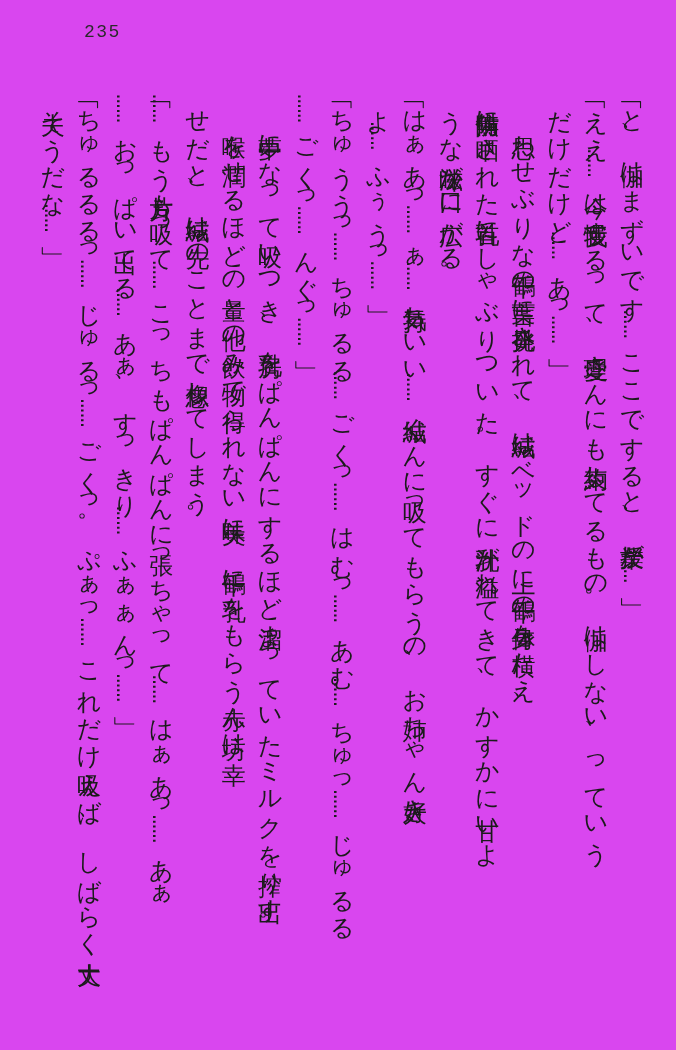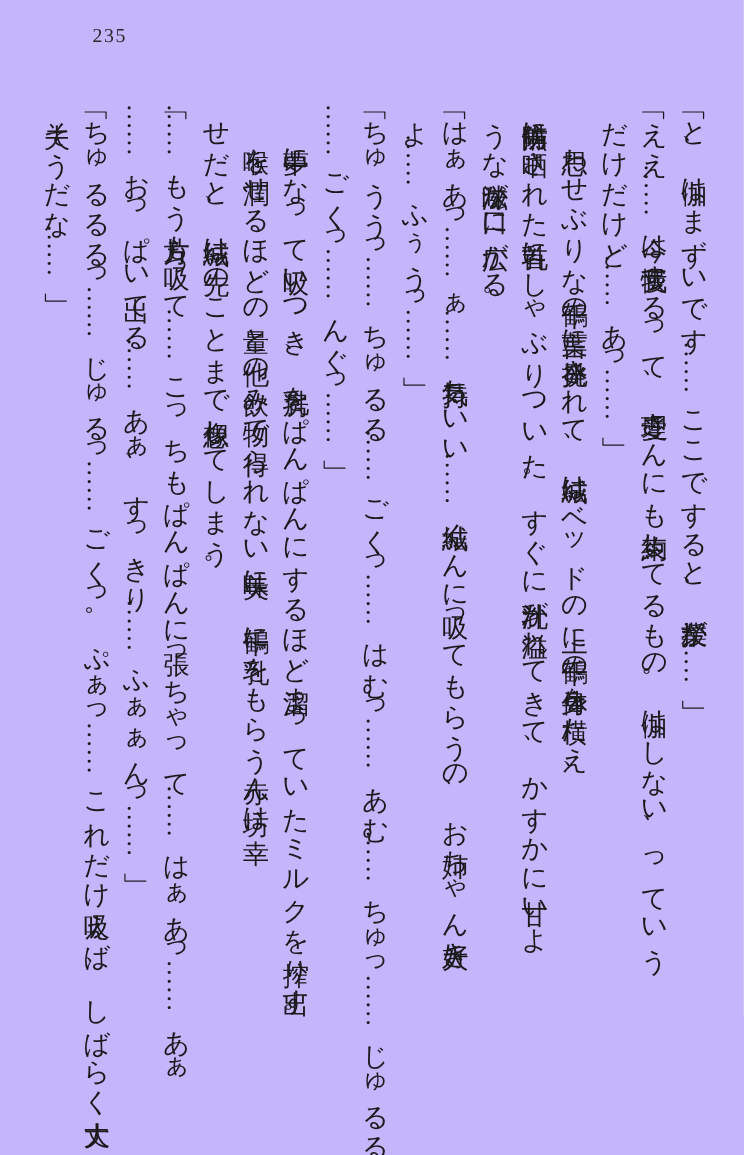--- a/index.html
+++ b/index.html
@@ -10,22 +10,23 @@
     width: 676px;
     height: 1050px;
     background: #f6f6f4;
     font-family: "Liberation Serif", "DejaVu Serif", serif;
     position: relative;
     overflow: hidden;
   }
   .book-page {
     position: absolute;
     inset: 0;
-    background: #c4b5fd;
+    background: #d946ef;
     color: #1b1b1b;
+    font-family: Liberation Mono, monospace;
   }
   .page-number {
     position: absolute;
     top: 22px;
     left: 84px;
     font-size: 18px;
     letter-spacing: 1.5px;
     color: #2a2a2a;
   }
   .text-block {

